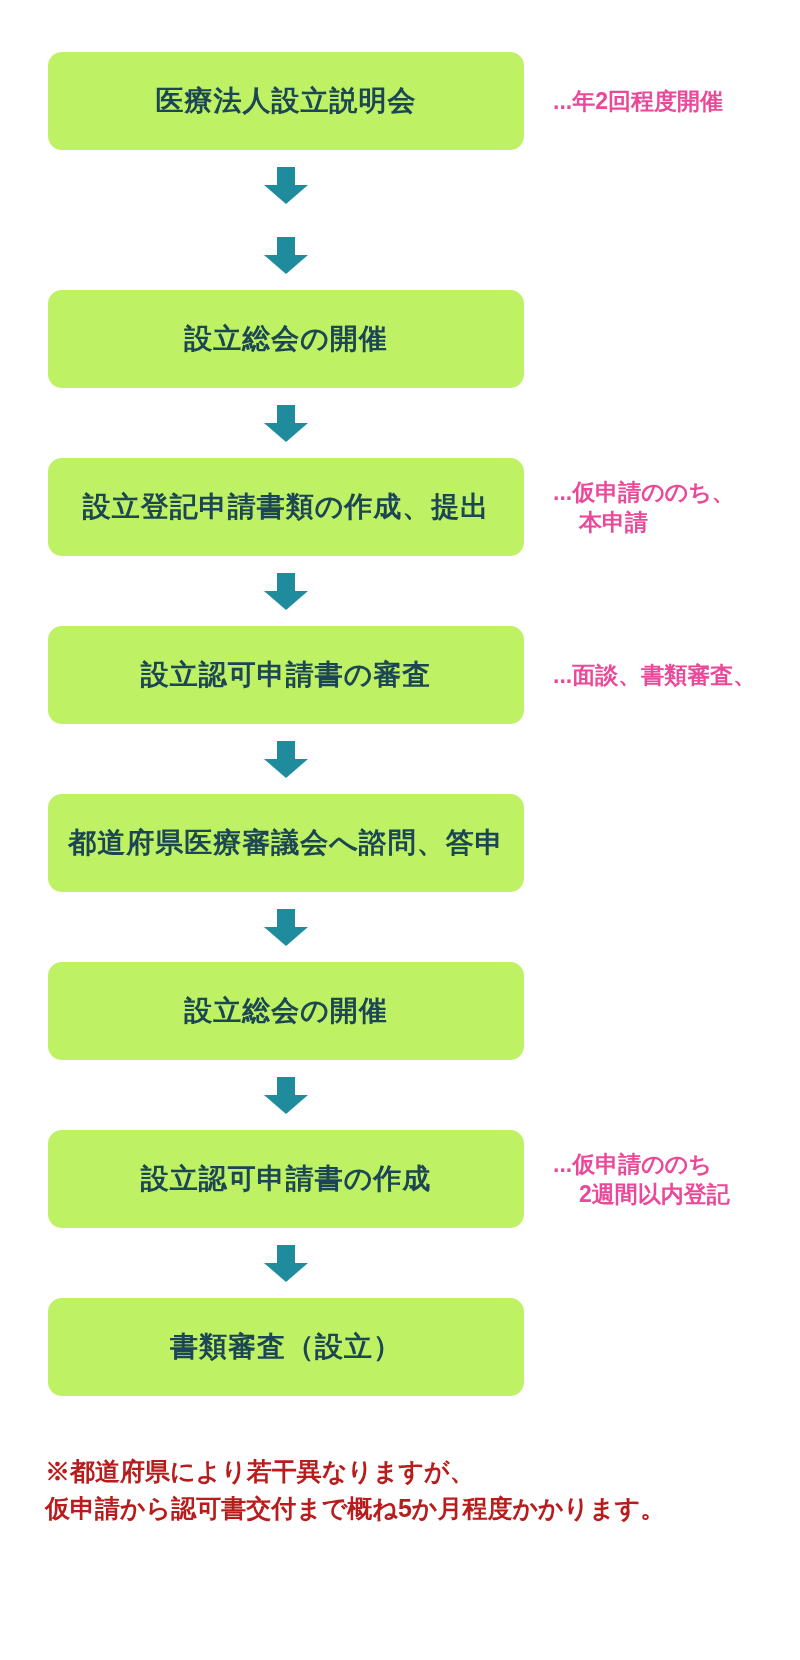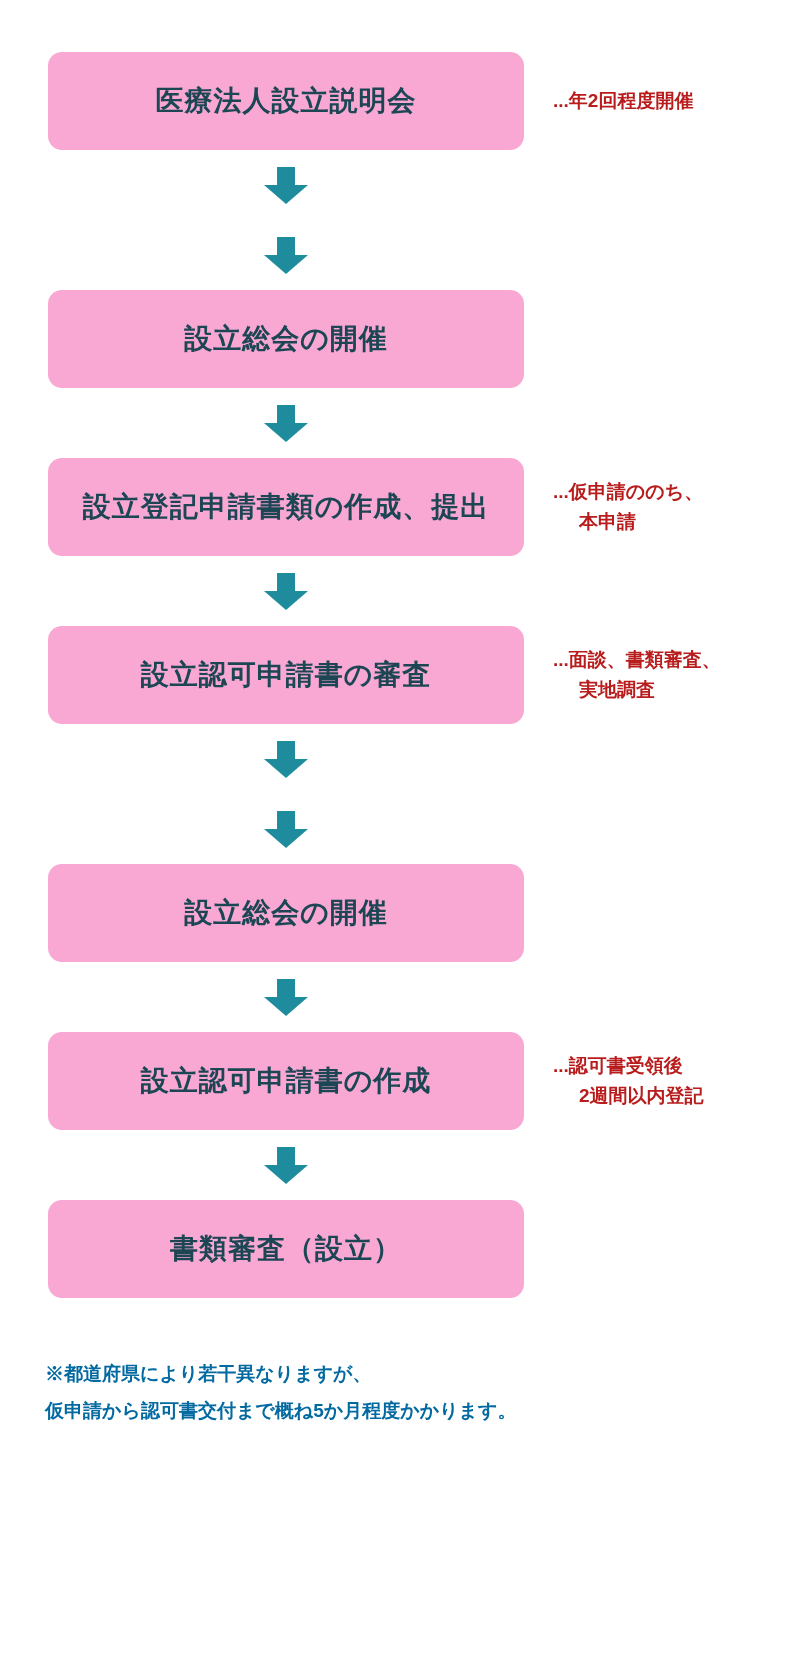--- a/index.html
+++ b/index.html
@@ -10,42 +10,42 @@
     background: #ffffff;
     font-family: "Liberation Sans", sans-serif;
     overflow: hidden;
   }
   .flow { padding-top: 52px; }
   .step { position: relative; }
   .node {
     margin-left: 48px;
     width: 476px;
     height: 98px;
-    background: #f9a8d4;
+    background: #bef264;
     border-radius: 14px;
     display: flex;
     align-items: center;
     justify-content: center;
     box-sizing: border-box;
   }
   .node-label {
     font-size: 28px;
     font-weight: bold;
     color: #1c4653;
     letter-spacing: 1px;
     white-space: nowrap;
   }
   .note {
     position: absolute;
     left: 553px;
     top: 50%;
     transform: translateY(-50%);
-    font-size: 19px;
+    font-size: 23px;
     font-weight: bold;
-    color: #b91c1c;
+    color: #ec4899;
     line-height: 30px;
     white-space: nowrap;
   }
   .note .note-line { display: block; }
   .note .note-line.cont { padding-left: 26px; }
   .arrow-gap {
     height: 70px;
     display: flex;
     align-items: center;
   }
@@ -58,23 +58,23 @@
   }
   .arrow .stem { width: 18px; height: 18px; background: #1f8c9d; }
   .arrow .head {
     width: 0; height: 0;
     border-left: 22px solid transparent;
     border-right: 22px solid transparent;
     border-top: 19px solid #1f8c9d;
   }
   .footnote {
     margin: 57px 0 0 45px;
-    font-size: 19px;
+    font-size: 25px;
     font-weight: bold;
-    color: #0369a1;
+    color: #b91c1c;
     line-height: 37px;
   }
   .footnote .foot-line { display: block; white-space: nowrap; }
 </style>
 </head>
 <body>
 
 <div class="canvas">
   <div class="flow">
 
@@ -127,30 +127,34 @@
           <div class="head"></div>
         </div>
     </div>
 
     <div class="step">
       <div class="node">
         <span class="node-label">設立認可申請書の審査</span>
       </div>
       <div class="note">
         <span class="note-line">...面談、書類審査、</span>
-        <span class="note-line cont">実地調査</span>
-      </div>
-    </div>
-    <div class="arrow-gap">
-      <div class="arrow">
-          <div class="stem"></div>
-          <div class="head"></div>
-        </div>
-    </div>
-
+      </div>
+    </div>
+    <div class="arrow-gap">
+      <div class="arrow">
+          <div class="stem"></div>
+          <div class="head"></div>
+        </div>
+    </div>
+
+    <div class="step">
+      <div class="node">
+        <span class="node-label">都道府県医療審議会へ諮問、答申</span>
+      </div>
+    </div>
     <div class="arrow-gap">
       <div class="arrow">
           <div class="stem"></div>
           <div class="head"></div>
         </div>
     </div>
 
     <div class="step">
       <div class="node">
         <span class="node-label">設立総会の開催</span>
@@ -161,21 +165,21 @@
           <div class="stem"></div>
           <div class="head"></div>
         </div>
     </div>
 
     <div class="step">
       <div class="node">
         <span class="node-label">設立認可申請書の作成</span>
       </div>
       <div class="note">
-        <span class="note-line">...認可書受領後</span>
+        <span class="note-line">...仮申請ののち</span>
         <span class="note-line cont">2週間以内登記</span>
       </div>
     </div>
     <div class="arrow-gap">
       <div class="arrow">
           <div class="stem"></div>
           <div class="head"></div>
         </div>
     </div>
 

